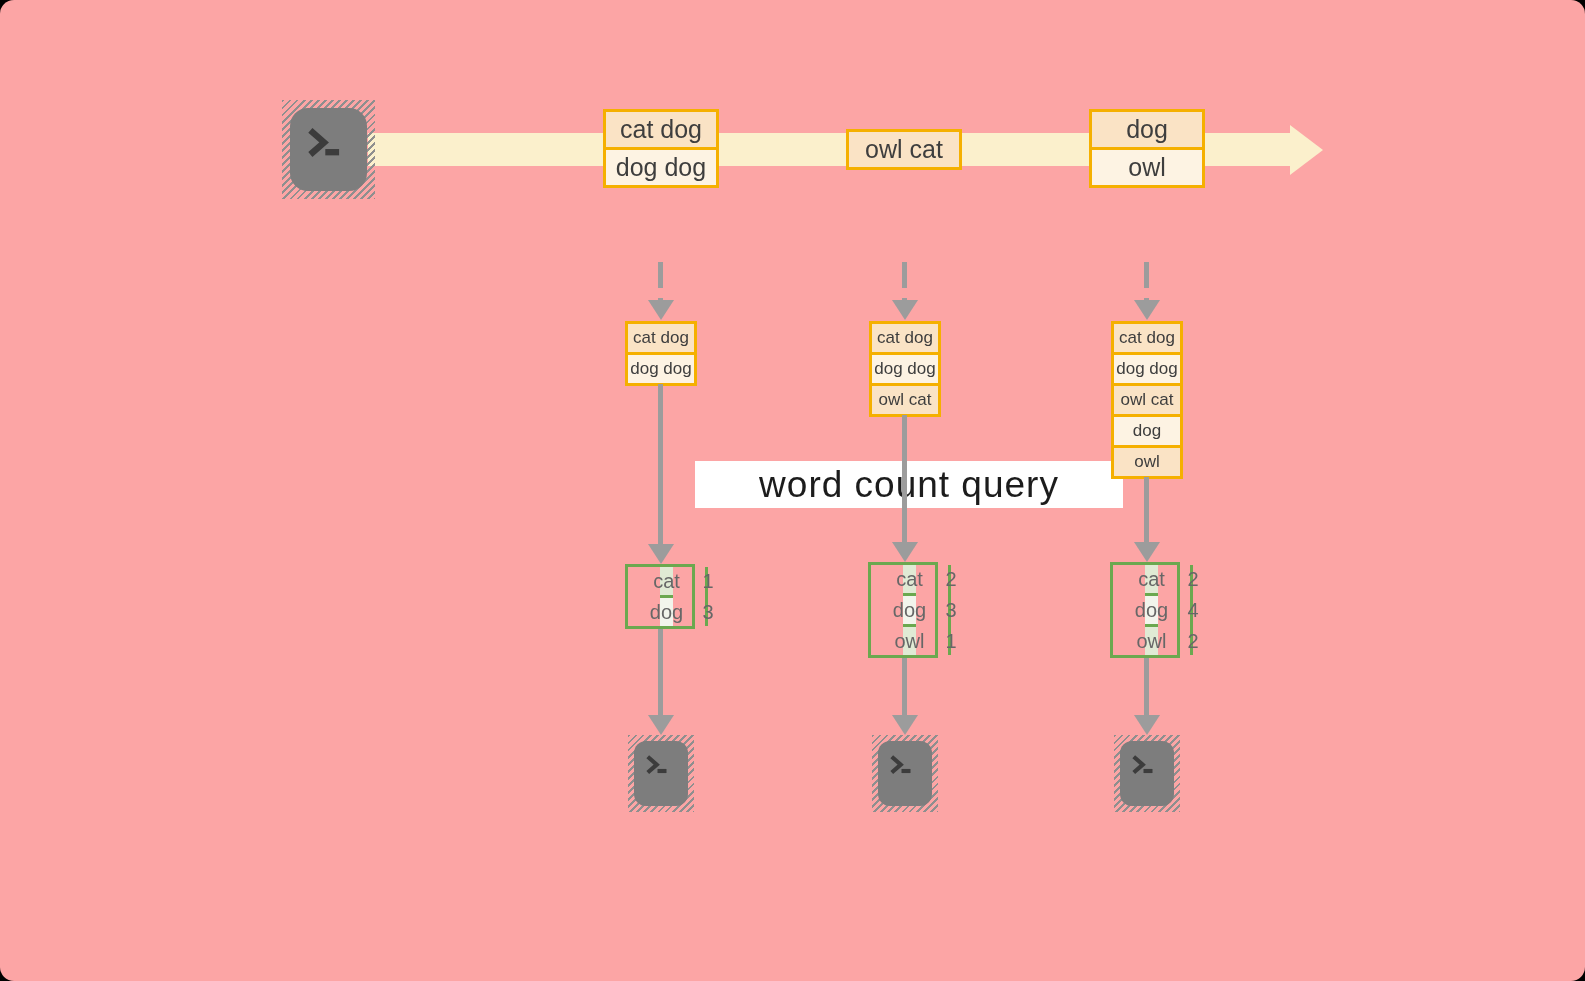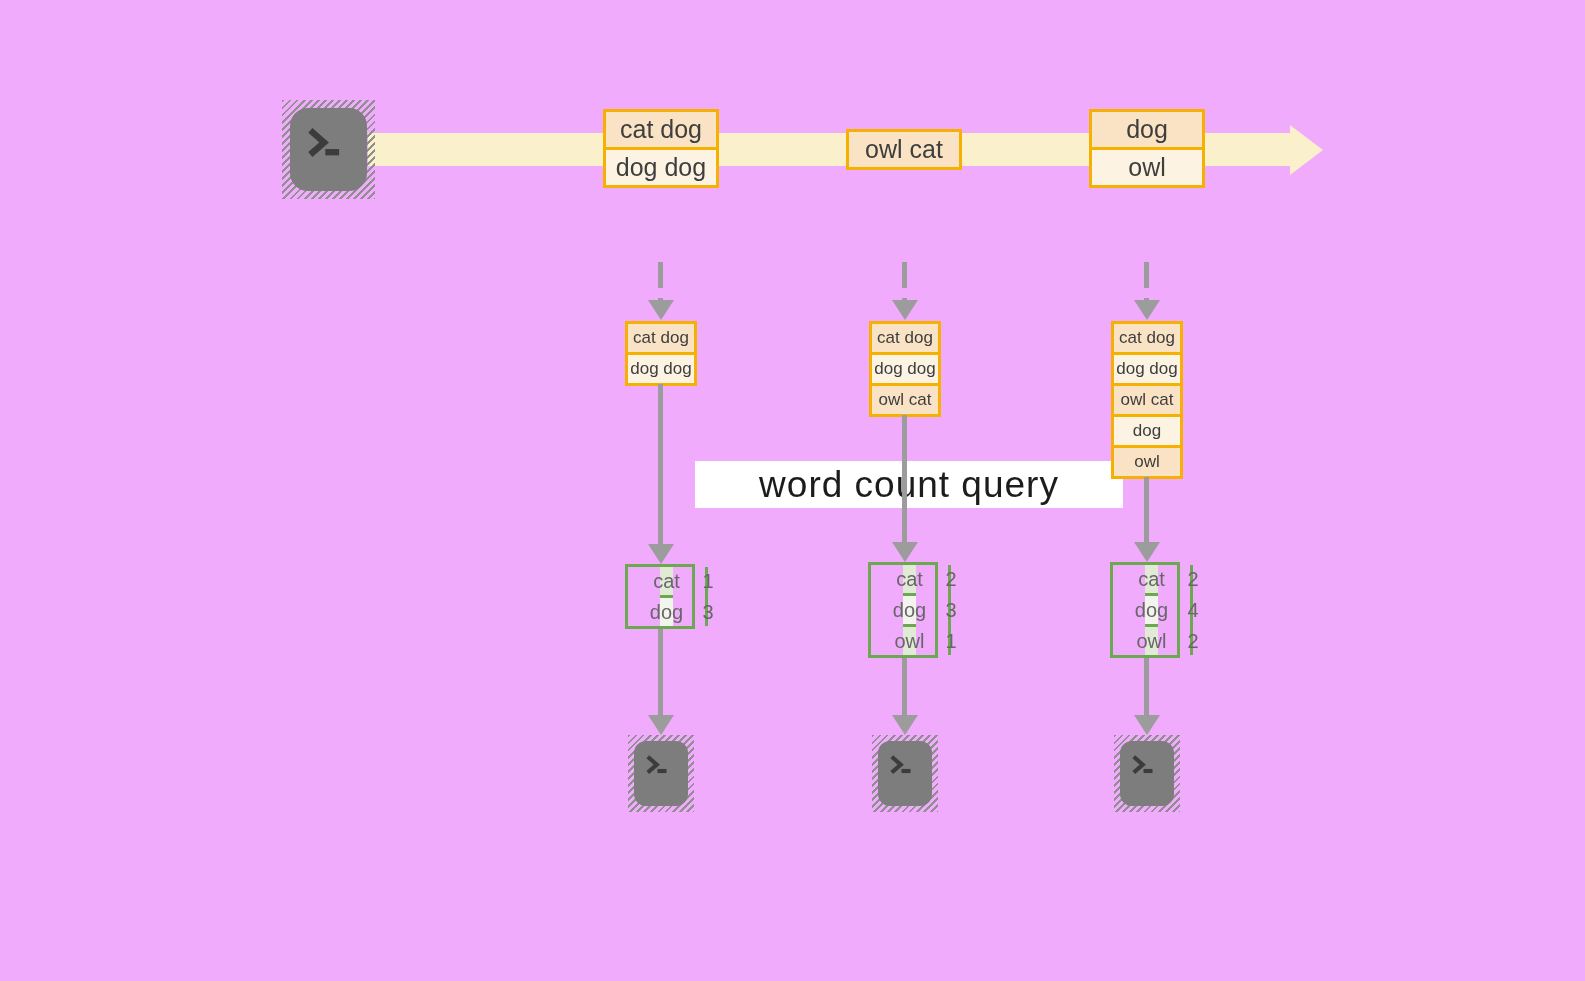--- a/index.html
+++ b/index.html
@@ -1,17 +1,17 @@
 <!DOCTYPE html>
 <html><head>
 <meta charset="utf-8">
 <style>
   html,body{margin:0;padding:0;background:#000;}
-  #canvas{position:relative;width:1585px;height:981px;background:#f0abfc;overflow:hidden;
-          font-family:"Liberation Sans",sans-serif;}
+  #canvas{position:relative;width:1585px;height:981px;background:#fca5a5;overflow:hidden;
+          font-family:"Liberation Sans",sans-serif;border-radius:14px;}
   .abs{position:absolute;}
 
   
   .stream-band{left:368px;top:133px;width:922px;height:33px;background:#FBF0CC;z-index:1;}
   .stream-head{left:1290px;top:125px;width:0;height:0;z-index:1;
                border-top:25px solid transparent;border-bottom:25px solid transparent;
                border-left:33px solid #FBF0CC;}
 
   
   .term{z-index:3;background:repeating-linear-gradient(135deg,#8f8f8f 0 2px,rgba(0,0,0,0) 2px 5px);}

